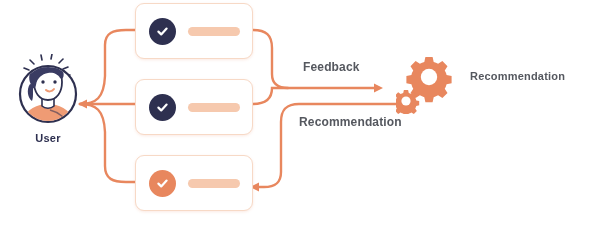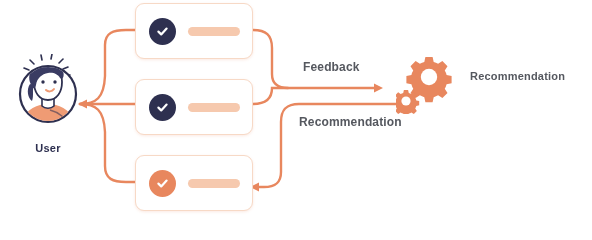--- a/index.html
+++ b/index.html
@@ -32,21 +32,21 @@
     top: 54px;
     width: 84px;
   }
   .avatar {
     position: relative;
     width: 72px;
     height: 72px;
     margin: 0 auto;
   }
   .user-label {
-    margin-top: 16px;
+    margin-top: 6px;
     text-align: center;
     font-size: 11px;
     font-weight: bold;
     letter-spacing: .2px;
     color: #2e3050;
   }
 
   
   .card {
     position: absolute;

